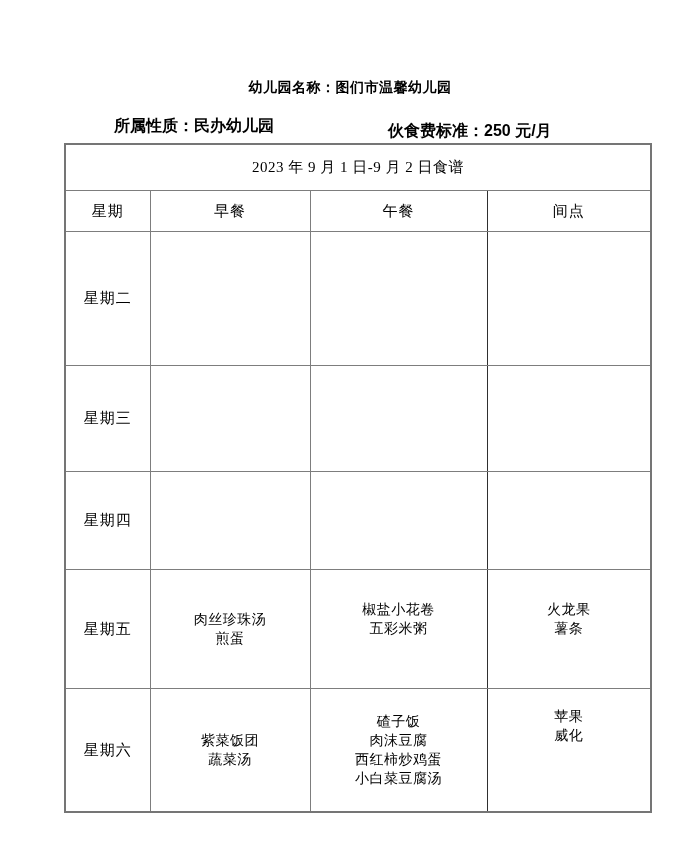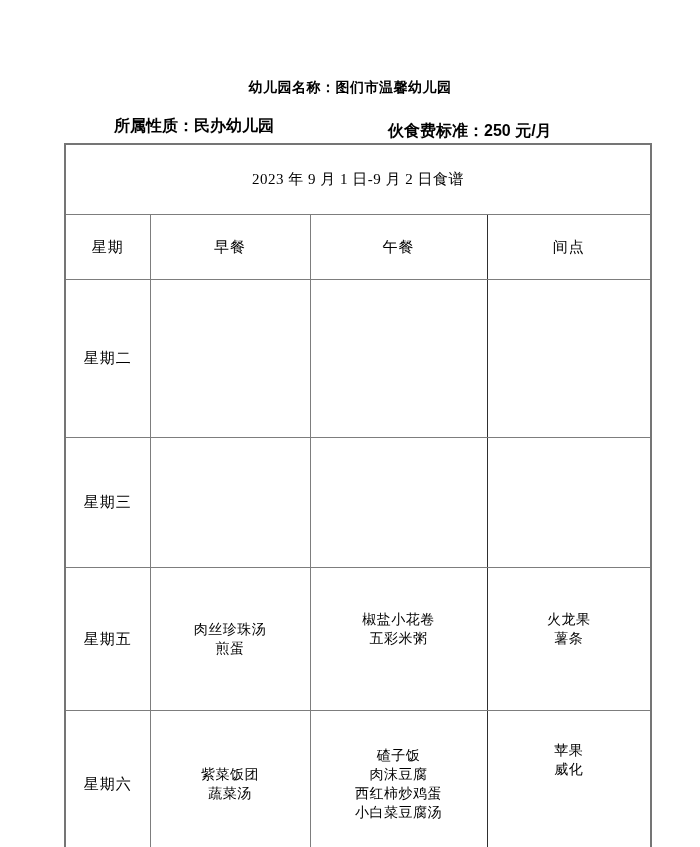--- a/index.html
+++ b/index.html
@@ -46,21 +46,21 @@
     top: 143px;
     width: 586px;
     border-collapse: collapse;
     table-layout: fixed;
     border: 2px solid #757575;
   }
   table.menu td {
     border: 1.5px solid #7d7d7d;
     text-align: center;
     vertical-align: middle;
-    padding: 12px;
+    padding: 0;
     overflow: hidden;
   }
   tr.caption-row td {
     height: 45px;
     font-size: 15px;
     letter-spacing: 0.5px;
   }
   tr.head-row td {
     height: 40px;
     font-size: 15px;
@@ -135,20 +135,32 @@
           <div class="cell-lines"></div>
         </td>
       <td class="food-cell">
           <div class="cell-lines"></div>
         </td>
       <td class="food-cell">
           <div class="cell-lines"></div>
         </td>
     </tr>
 
+    <tr class="row-thu">
+      <td class="day-cell">星期四</td>
+      <td class="food-cell">
+          <div class="cell-lines"></div>
+        </td>
+      <td class="food-cell">
+          <div class="cell-lines"></div>
+        </td>
+      <td class="food-cell">
+          <div class="cell-lines"></div>
+        </td>
+    </tr>
 
     <tr class="row-fri">
       <td class="day-cell">星期五</td>
       <td class="food-cell">
           <div class="cell-lines">肉丝珍珠汤
 煎蛋</div>
         </td>
       <td class="food-cell">
           <div class="cell-lines lift-sm">椒盐小花卷
 五彩米粥</div>

